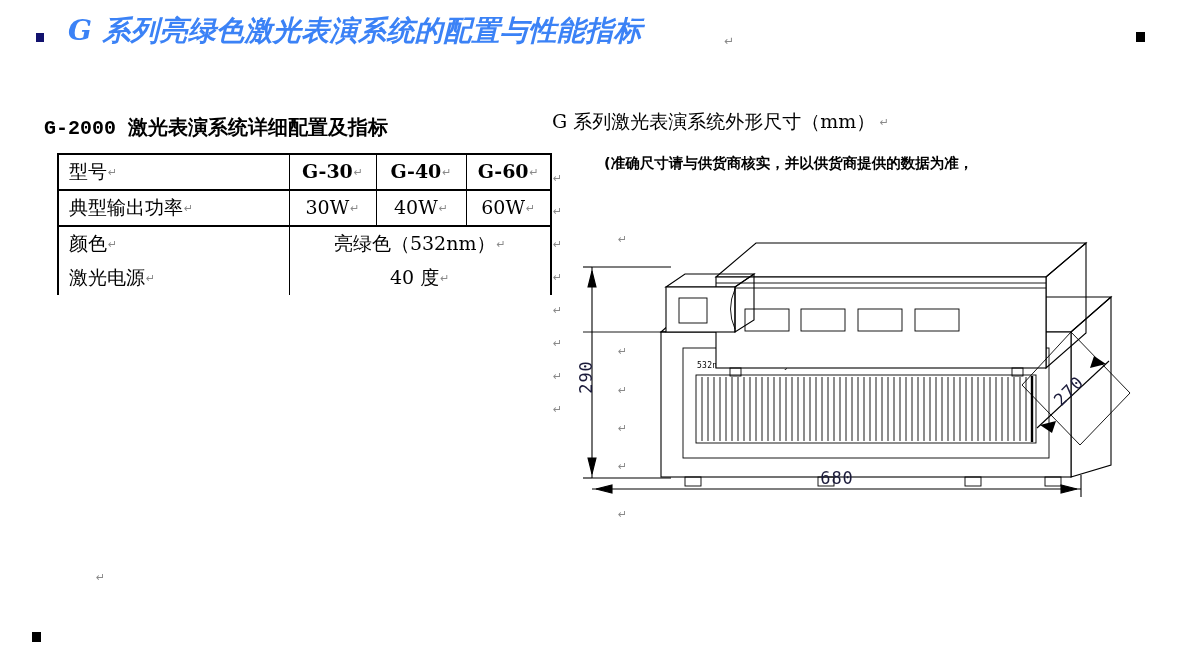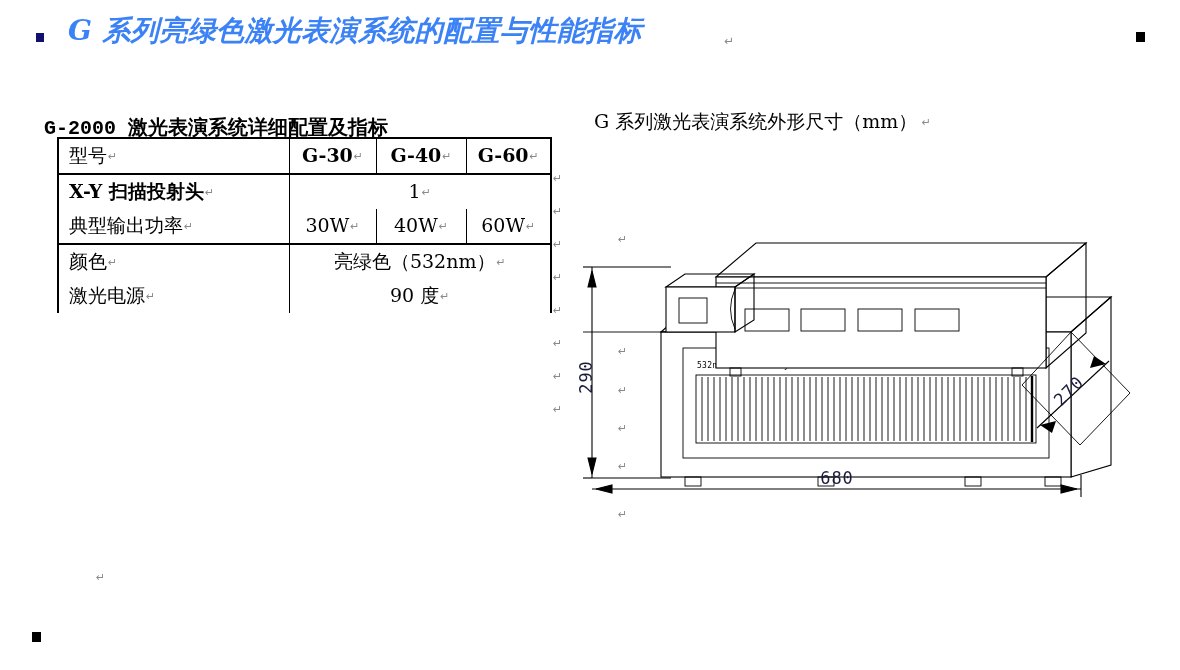--- a/index.html
+++ b/index.html
@@ -65,21 +65,21 @@
     font-size: 20px;
     line-height: 26px;
     white-space: nowrap;
     margin-top: 10px;
   }
 
   
   #spec-table {
     position: absolute;
     left: 57px;
-    top: 137px;
+    top: 153px;
     width: 493px;
     border-collapse: collapse;
     table-layout: fixed;
     font-family: "DejaVu Serif", "Liberation Serif", serif;
   }
   #spec-table td {
     border: 0 solid #000000;
     padding: 0 0 0 10px;
     font-size: 19px;
     line-height: 33px;
@@ -107,21 +107,21 @@
     position: absolute;
     left: 553px;
     font-size: 11px;
     color: #8a8a8a;
     font-family: "DejaVu Sans", "Liberation Sans", sans-serif;
   }
 
   
   #drawing-heading {
     position: absolute;
-    left: 594px;
+    left: 552px;
     top: 108px;
     font-family: "DejaVu Serif", "Liberation Serif", serif;
     font-size: 19px;
     line-height: 26px;
     white-space: nowrap;
   }
   #drawing-note {
     position: absolute;
     left: 604px;
     top: 148px;
@@ -200,53 +200,50 @@
     <col style="width:85px">
   </colgroup>
   <tbody>
     <tr>
       <td class="bx-l bx-t bx-b"><span>型号</span><span class="pil">↵</span></td>
       <td class="ctr bold thin-l bx-t bx-b"><span>G-30</span><span class="pil">↵</span></td>
       <td class="ctr bold thin-l bx-t bx-b"><span>G-40</span><span class="pil">↵</span></td>
       <td class="ctr bold thin-l bx-r bx-t bx-b"><span>G-60</span><span class="pil">↵</span></td>
     </tr>
     <tr>
-      <td class="bx-l bold"><span>X-Y 扫描投射头</span><span class="pil">↵</span></td>
-      <td class="ctr thin-l bx-r" colspan="3"><span>1</span><span class="pil">↵</span></td>
-    </tr>
-    <tr>
       <td class="bx-l bx-b"><span>典型输出功率</span><span class="pil">↵</span></td>
       <td class="ctr thin-l bx-b"><span>30W</span><span class="pil">↵</span></td>
       <td class="ctr thin-l bx-b"><span>40W</span><span class="pil">↵</span></td>
       <td class="ctr thin-l bx-r bx-b"><span>60W</span><span class="pil">↵</span></td>
     </tr>
     <tr>
       <td class="bx-l"><span>颜色</span><span class="pil">↵</span></td>
       <td class="ctr thin-l bx-r" colspan="3"><span>亮绿色（532nm）</span><span class="pil">↵</span></td>
     </tr>
     <tr>
       <td class="bx-l"><span>激光电源</span><span class="pil">↵</span></td>
-      <td class="ctr thin-l bx-r" colspan="3"><span>90 度</span><span class="pil">↵</span></td>
+      <td class="ctr thin-l bx-r" colspan="3"><span>40 度</span><span class="pil">↵</span></td>
     </tr>
   </tbody>
 </table>
 
 <div class="row-pilcrow" style="top:172px;">↵</div>
 <div class="row-pilcrow" style="top:205px;">↵</div>
 <div class="row-pilcrow" style="top:238px;">↵</div>
 <div class="row-pilcrow" style="top:271px;">↵</div>
 <div class="row-pilcrow" style="top:304px;">↵</div>
 <div class="row-pilcrow" style="top:337px;">↵</div>
 <div class="row-pilcrow" style="top:370px;">↵</div>
 <div class="row-pilcrow" style="top:403px;">↵</div>
 
 <div class="float-pil" style="left:96px; top:571px;">↵</div>
 
 <div id="drawing-heading"><span>G 系列激光表演系统外形尺寸（mm）</span><span class="pil">&nbsp;↵</span></div>
 <div id="drawing-note">
+  <div>(准确尺寸请与供货商核实，并以供货商提供的数据为准，</div>
 </div>
 
 <div class="float-pil" style="left:618px; top:233px;">↵</div>
 <div class="float-pil" style="left:618px; top:345px;">↵</div>
 <div class="float-pil" style="left:618px; top:384px;">↵</div>
 <div class="float-pil" style="left:618px; top:422px;">↵</div>
 <div class="float-pil" style="left:618px; top:460px;">↵</div>
 <div class="float-pil" style="left:618px; top:508px;">↵</div>
 <div class="float-pil" style="left:761px; top:276px;">↵</div>
 <div class="float-pil" style="left:936px; top:308px;">↵</div>

